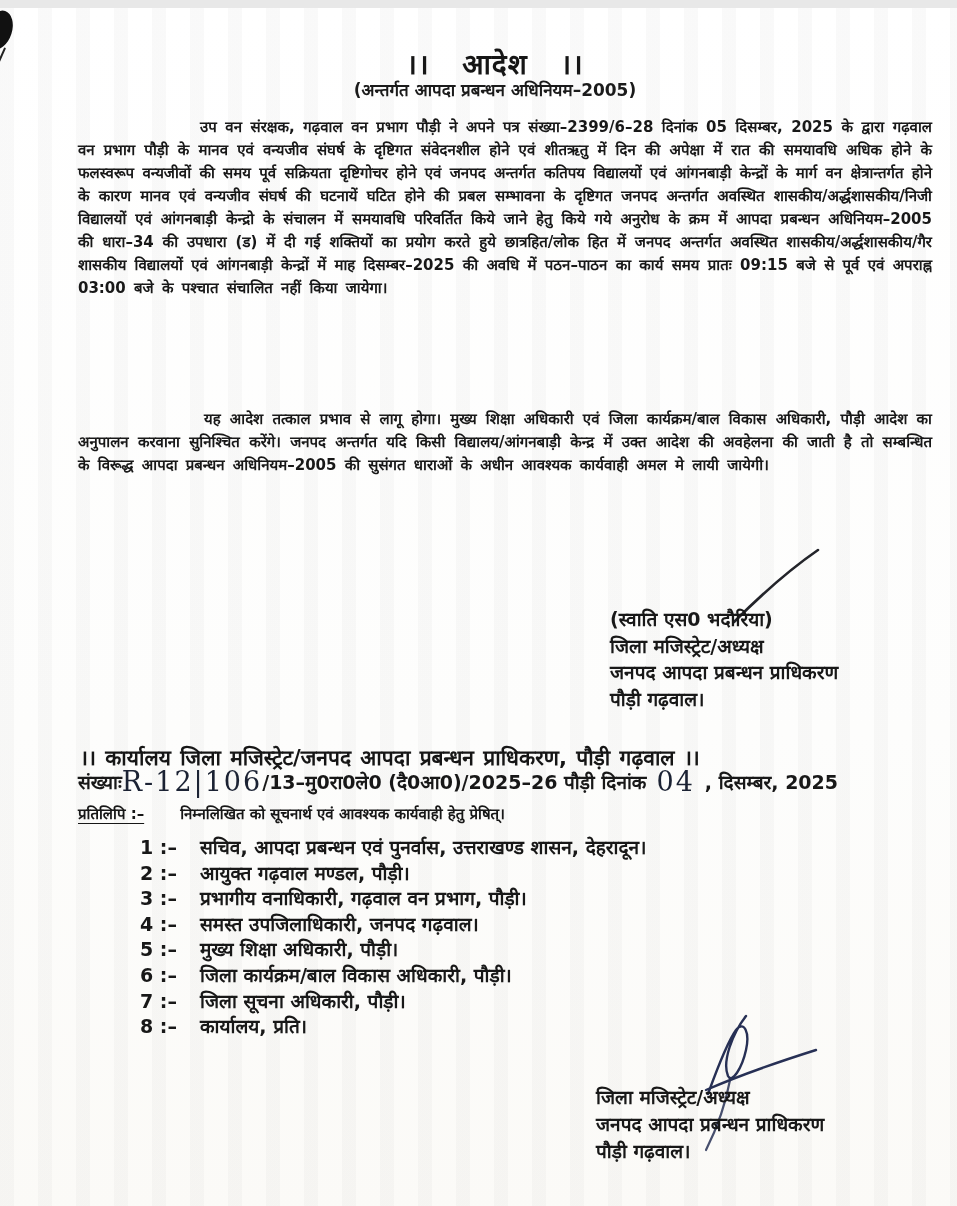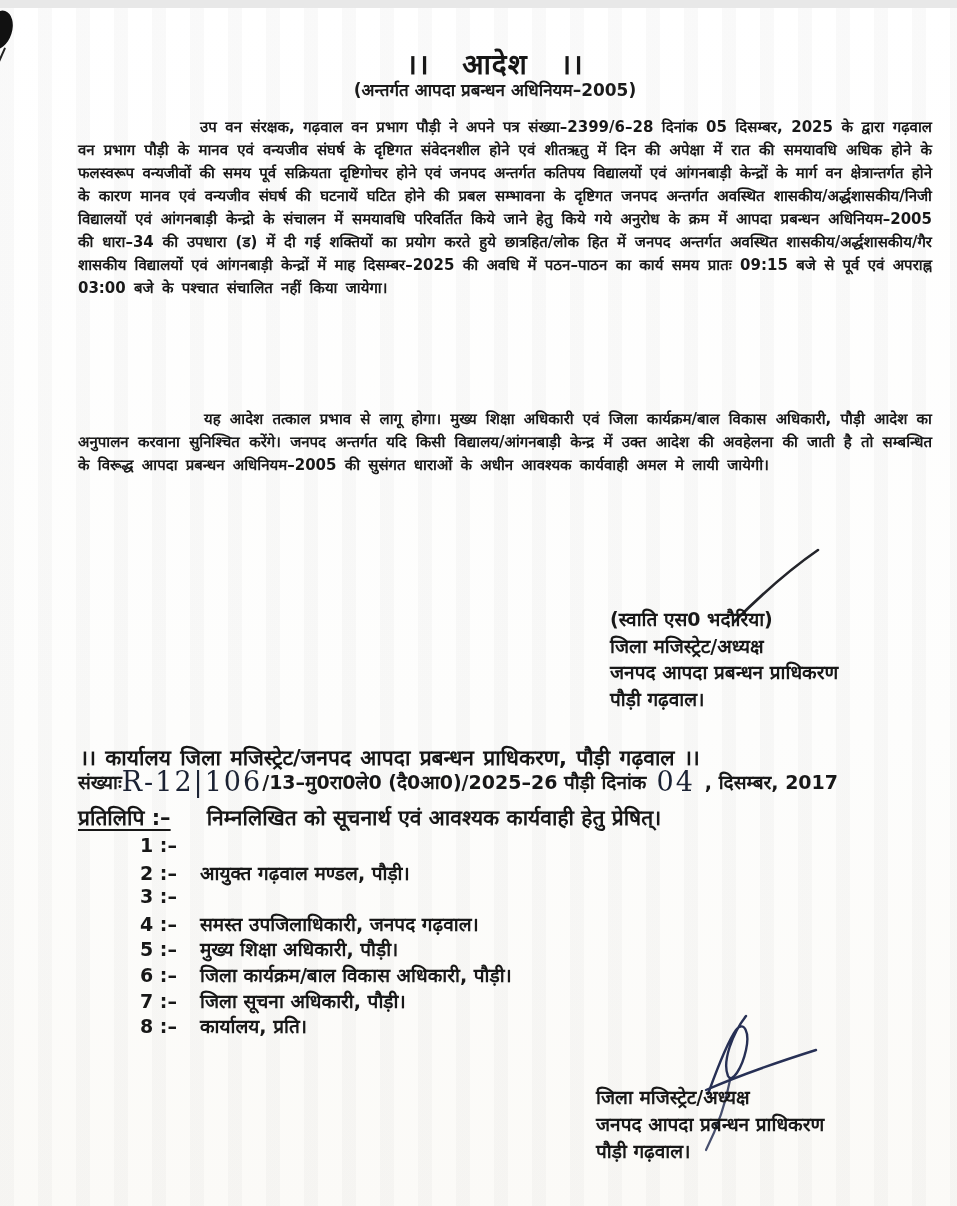--- a/index.html
+++ b/index.html
@@ -53,21 +53,21 @@
     font-size:19px;font-weight:600;color:#181818;white-space:nowrap;
   }
   .ref-line .printed{vertical-align:baseline;}
   .handwrite{
     font-family:"DejaVu Serif","Liberation Serif",serif;
     font-weight:500;
     font-size:27px;color:#1b2233;letter-spacing:2px;
     position:relative;top:2px;
   }
   .handwrite.date{margin:0 10px;}
-  .copy-line{position:absolute;top:795px;left:78px;width:860px;font-size:21px;font-weight:bold;color:#171717;}
+  .copy-line{position:absolute;top:795px;left:78px;width:860px;font-size:15px;font-weight:bold;color:#171717;}
   .copy-label{text-decoration:underline;text-underline-offset:4px;margin-right:36px;}
   .copy-intro{font-weight:600;}
   .recipients{position:absolute;top:826px;left:140px;width:700px;font-size:19px;font-weight:600;color:#181818;}
   .recipient-row{display:flex;height:25.6px;align-items:baseline;}
   .recipient-no{width:60px;flex:0 0 60px;}
   .sig-stroke-bottom{position:absolute;left:688px;top:1002px;}
   .sign-block.bottom{left:596px;top:1076px;width:330px;line-height:27px;}
   svg{display:block;}
 </style>
 </head>
@@ -93,37 +93,39 @@
   <div class="sign-block">
     <div>(स्वाति एस0 भदौरिया)</div>
     <div>जिला मजिस्ट्रेट/अध्यक्ष</div>
     <div>जनपद आपदा प्रबन्धन प्राधिकरण</div>
     <div>पौड़ी गढ़वाल।</div>
   </div>
 
   <div class="office-heading">।।  कार्यालय जिला मजिस्ट्रेट/जनपद आपदा प्रबन्धन प्राधिकरण, पौड़ी गढ़वाल  ।।</div>
 
   <div class="ref-line">
-    <span class="printed">संख्याः</span><span class="handwrite">R-12|106</span><span class="printed">/13–मु0रा0ले0 (दै0आ0)/2025–26 पौड़ी दिनांक</span><span class="handwrite date">04</span><span class="printed">, दिसम्बर, 2017</span>
+    <span class="printed">संख्याः</span><span class="handwrite">R-12|106</span><span class="printed">/13–मु0रा0ले0 (दै0आ0)/2025–26 पौड़ी दिनांक</span><span class="handwrite date">04</span><span class="printed">, दिसम्बर, 2025</span>
   </div>
 
   <div class="copy-line">
     <span class="copy-label">प्रतिलिपि :–</span><span class="copy-intro">निम्नलिखित को सूचनार्थ एवं आवश्यक कार्यवाही हेतु प्रेषित्।</span>
   </div>
 
   <div class="recipients">
     <div class="recipient-row">
       <span class="recipient-no">1 :–</span>
+      <span>सचिव, आपदा प्रबन्धन एवं पुनर्वास, उत्तराखण्ड शासन, देहरादून।</span>
     </div>
     <div class="recipient-row">
       <span class="recipient-no">2 :–</span>
       <span>आयुक्त गढ़वाल मण्डल, पौड़ी।</span>
     </div>
     <div class="recipient-row">
       <span class="recipient-no">3 :–</span>
+      <span>प्रभागीय वनाधिकारी, गढ़वाल वन प्रभाग, पौड़ी।</span>
     </div>
     <div class="recipient-row">
       <span class="recipient-no">4 :–</span>
       <span>समस्त उपजिलाधिकारी, जनपद गढ़वाल।</span>
     </div>
     <div class="recipient-row">
       <span class="recipient-no">5 :–</span>
       <span>मुख्य शिक्षा अधिकारी, पौड़ी।</span>
     </div>
     <div class="recipient-row">

